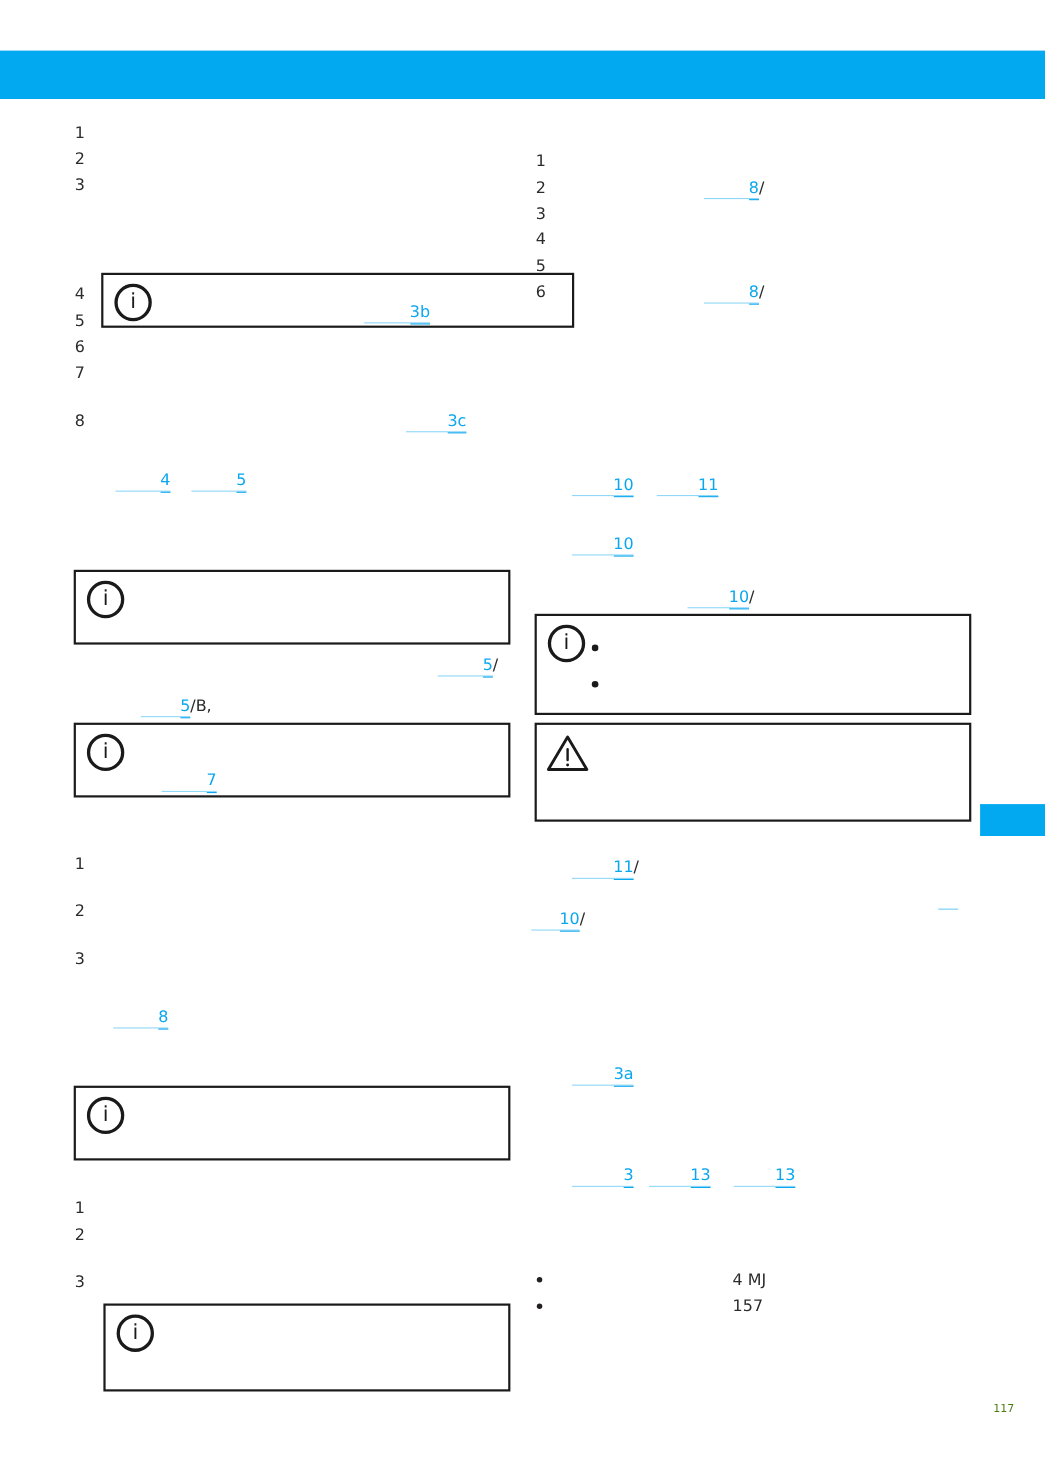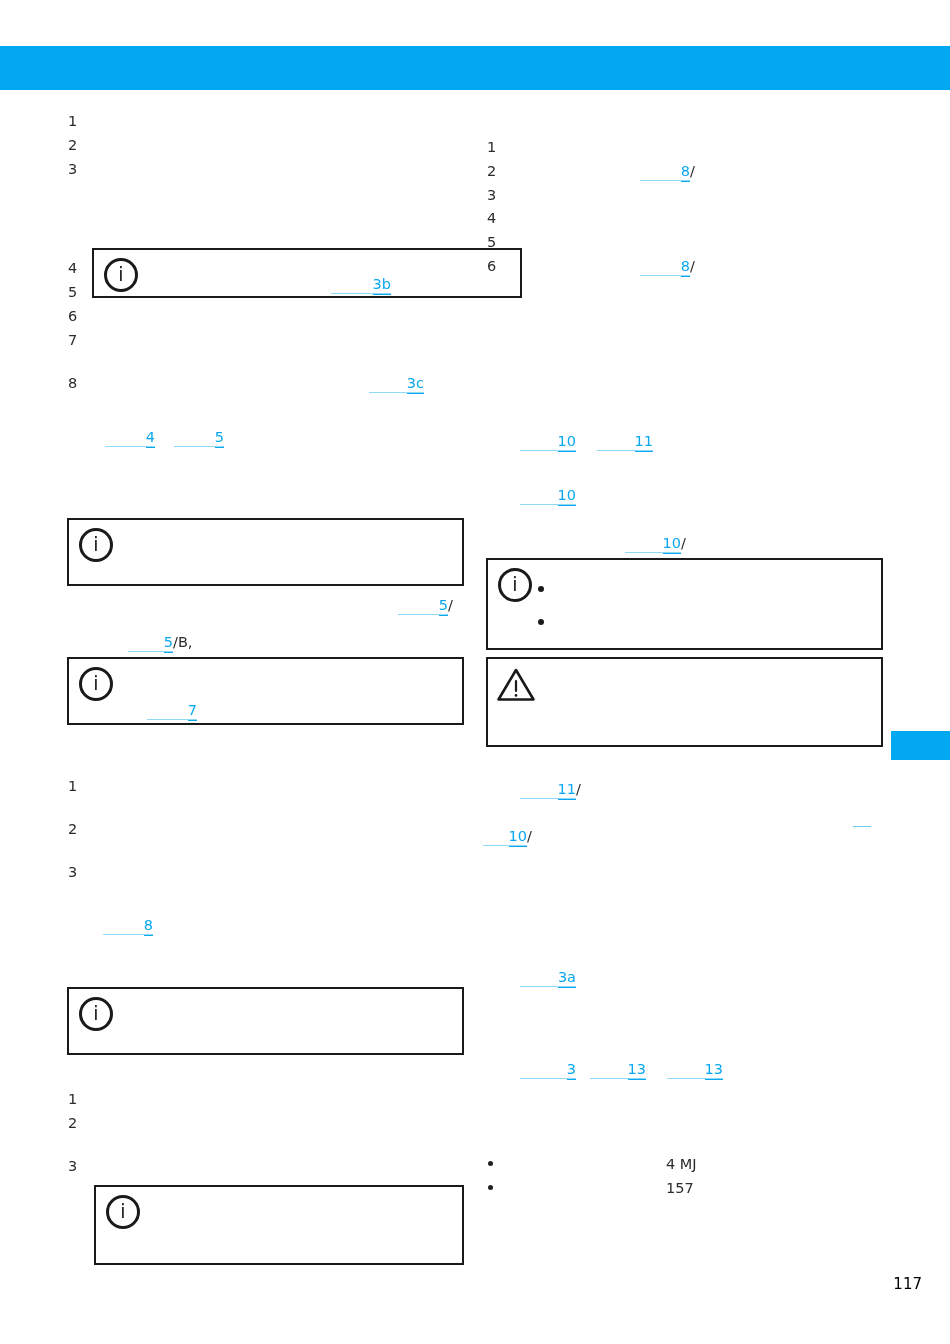--- a/index.html
+++ b/index.html
@@ -83,21 +83,21 @@
   }
   .icon-warn svg{display:block;width:40px;height:35px;}
 
   .box-bullet{
     position:absolute;width:6px;height:6px;border-radius:50%;background:#1a1a1a;
   }
 
   
   .page-number{
     position:absolute;right:28px;top:1277px;
-    font-size:15px;color:#000000;line-height:1;
+    font-size:10px;color:#4d7c0f;line-height:1;
   }
 </style>
 </head>
 <body>
 
 <div class="page">
 
   <div class="header-bar" style="background: rgb(3, 169, 240);">
     <div class="header-title"></div>
   </div>

